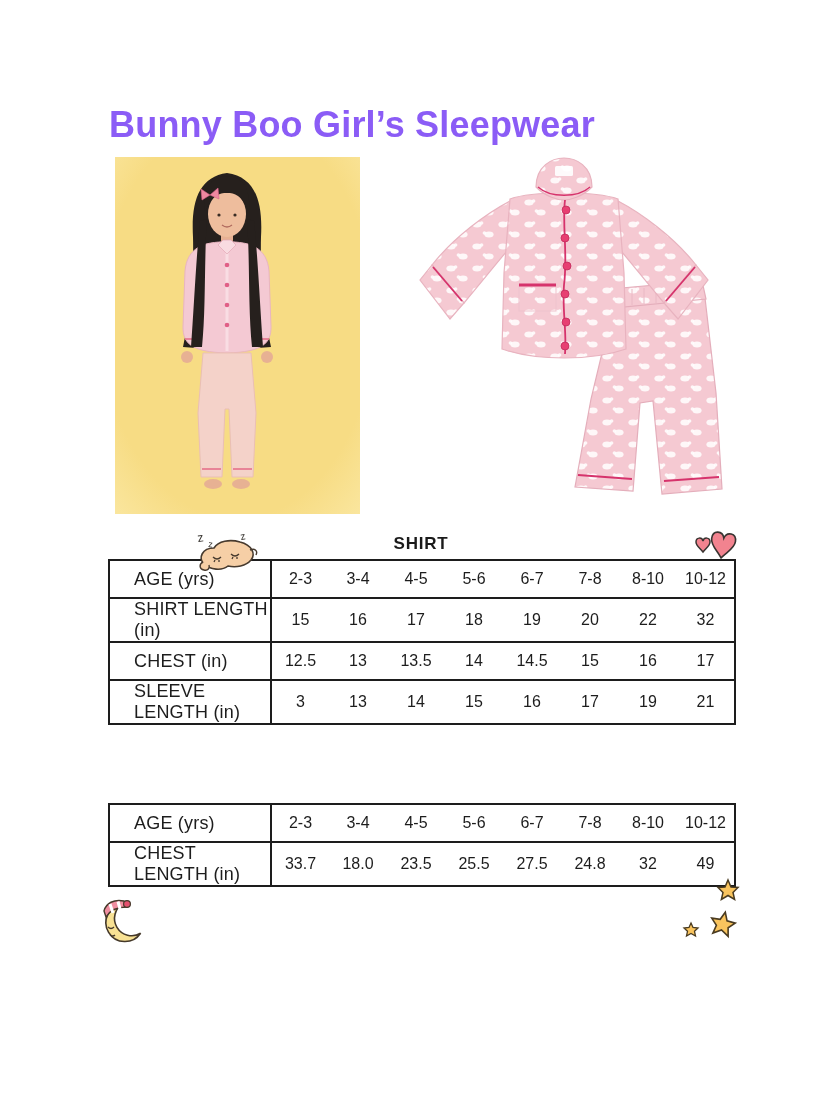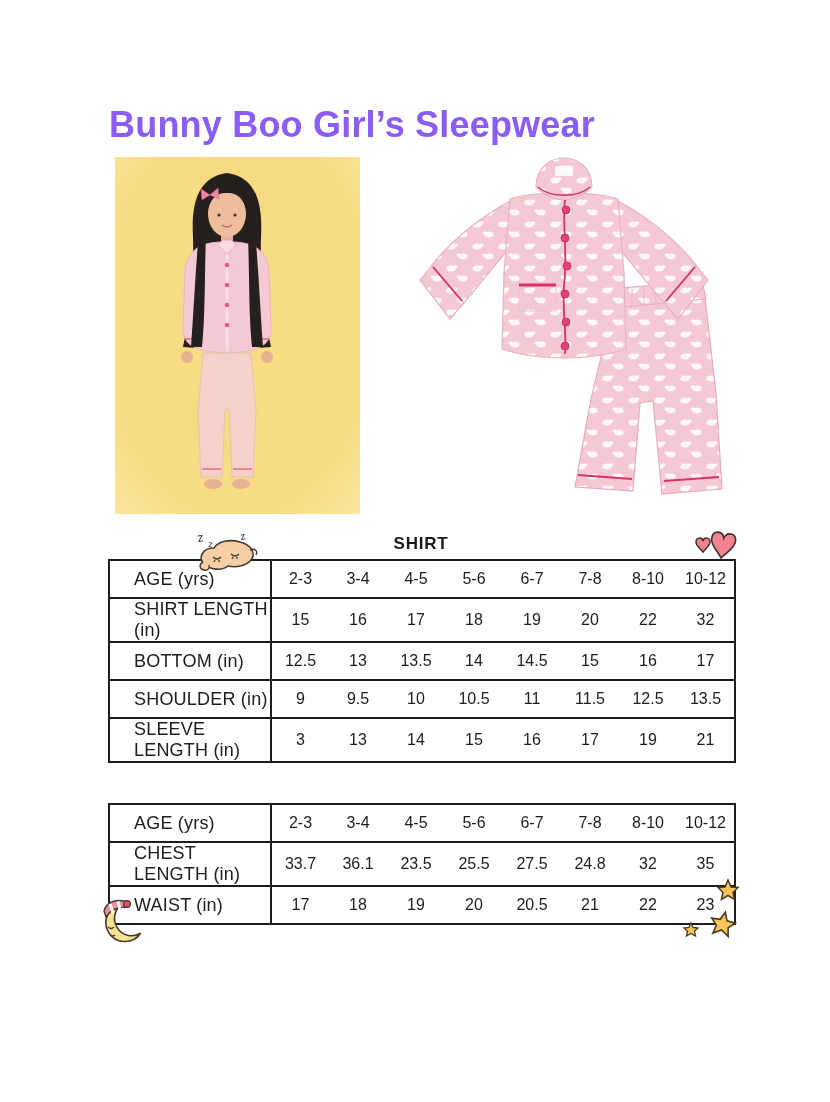--- a/index.html
+++ b/index.html
@@ -147,40 +147,29 @@
         <td>15</td>
         <td>16</td>
         <td>17</td>
         <td>18</td>
         <td>19</td>
         <td>20</td>
         <td>22</td>
         <td>32</td>
       </tr>
       <tr>
-        <td class="lc">BOTTOM (in)</td>
+        <td class="lc">CHEST (in)</td>
         <td>12.5</td>
         <td>13</td>
         <td>13.5</td>
         <td>14</td>
         <td>14.5</td>
         <td>15</td>
         <td>16</td>
         <td>17</td>
-      </tr>
-      <tr>
-        <td class="lc">SHOULDER (in)</td>
-        <td>9</td>
-        <td>9.5</td>
-        <td>10</td>
-        <td>10.5</td>
-        <td>11</td>
-        <td>11.5</td>
-        <td>12.5</td>
-        <td>13.5</td>
       </tr>
       <tr>
         <td class="lc">SLEEVE LENGTH (in)</td>
         <td>3</td>
         <td>13</td>
         <td>14</td>
         <td>15</td>
         <td>16</td>
         <td>17</td>
         <td>19</td>
@@ -202,38 +191,27 @@
         <td>4-5</td>
         <td>5-6</td>
         <td>6-7</td>
         <td>7-8</td>
         <td>8-10</td>
         <td>10-12</td>
       </tr>
       <tr>
         <td class="lc">CHEST LENGTH (in)</td>
         <td>33.7</td>
-        <td>36.1</td>
+        <td>18.0</td>
         <td>23.5</td>
         <td>25.5</td>
         <td>27.5</td>
         <td>24.8</td>
         <td>32</td>
-        <td>35</td>
-      </tr>
-      <tr>
-        <td class="lc">WAIST (in)</td>
-        <td>17</td>
-        <td>18</td>
-        <td>19</td>
-        <td>20</td>
-        <td>20.5</td>
-        <td>21</td>
-        <td>22</td>
-        <td>23</td>
+        <td>49</td>
       </tr>
     </tbody>
   </table>
 
   <svg class="doodle" style="left:190px;top:528px" width="72" height="52" viewBox="0 0 72 52">
     <path d="M14,36 C8,30 12,20 24,20 C28,13 40,11 50,14 C62,17 66,26 61,32 C56,38 46,40 38,38 C32,43 20,42 14,36 Z" fill="#f6cfa6" stroke="#473a2e" stroke-width="1.6"></path>
     <path d="M13,34 C9,36 9,41 14,42 C18,43 20,40 19,37" fill="#f6cfa6" stroke="#473a2e" stroke-width="1.4"></path>
     <path d="M60,22 C65,20 68,23 66,27" fill="none" stroke="#473a2e" stroke-width="1.4"></path>
     <path d="M23,29 q4,4 8,0 M25,32 l-1,2 M29,32 l0,2" stroke="#473a2e" stroke-width="1.3" fill="none"></path>
     <path d="M41,26 q4,4 8,0 M43,29 l-1,2 M47,29 l0,2" stroke="#473a2e" stroke-width="1.3" fill="none"></path>

